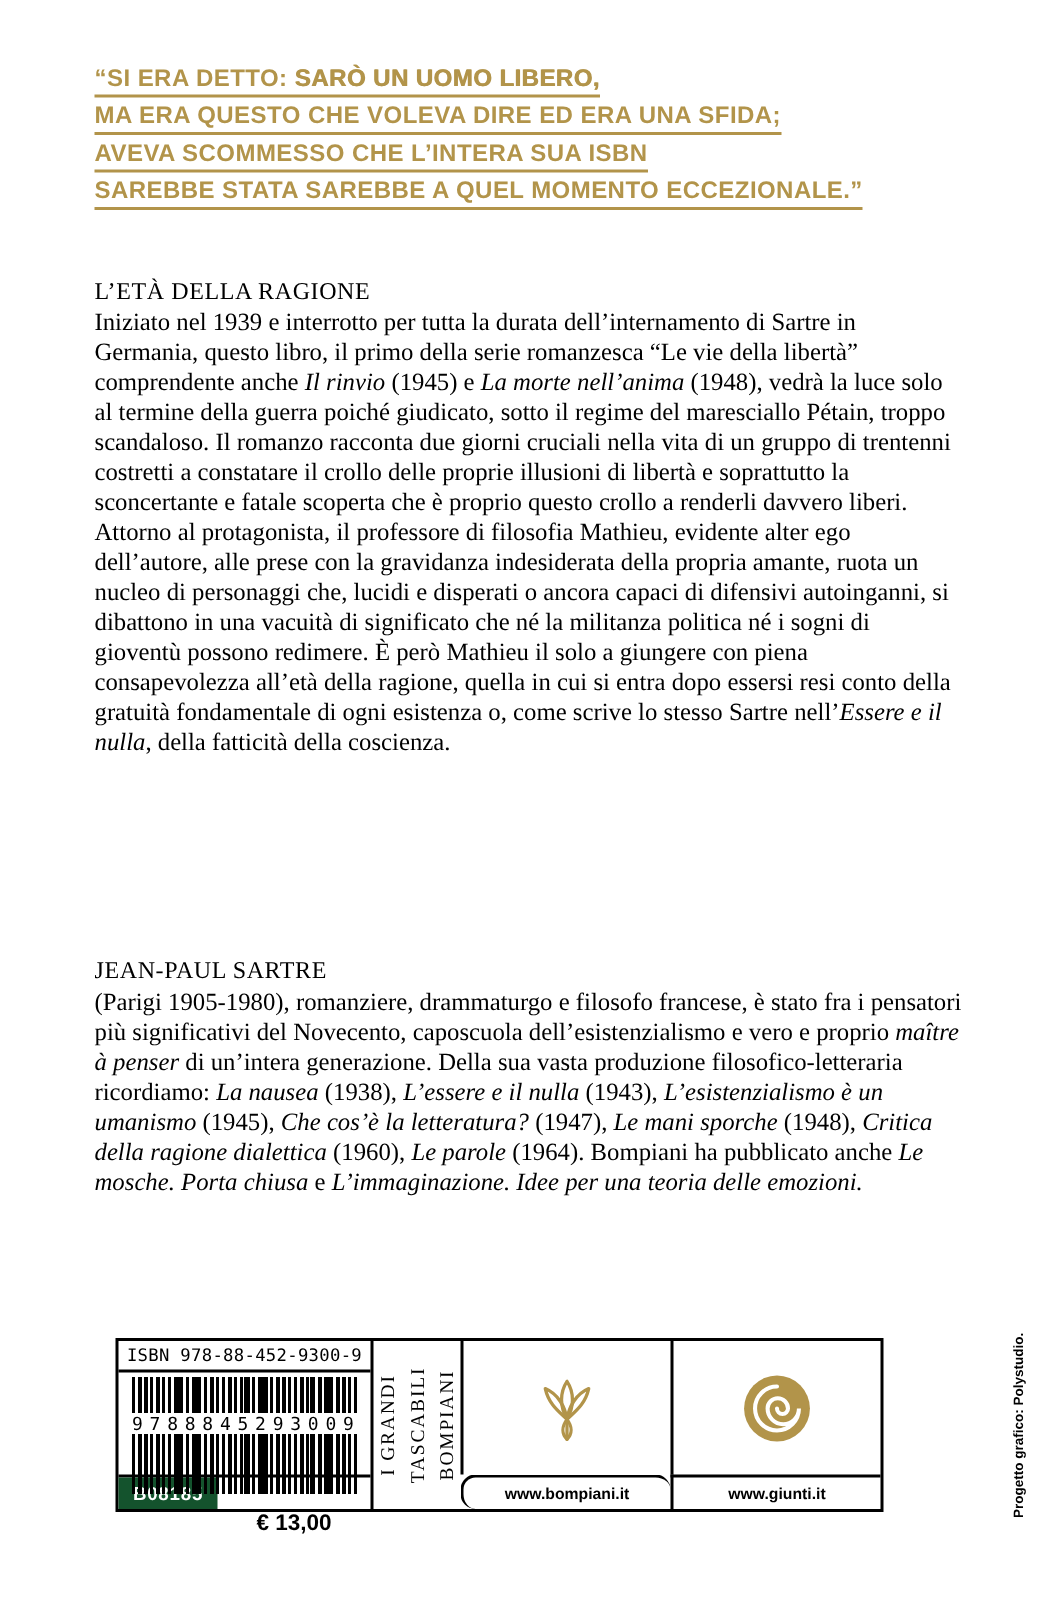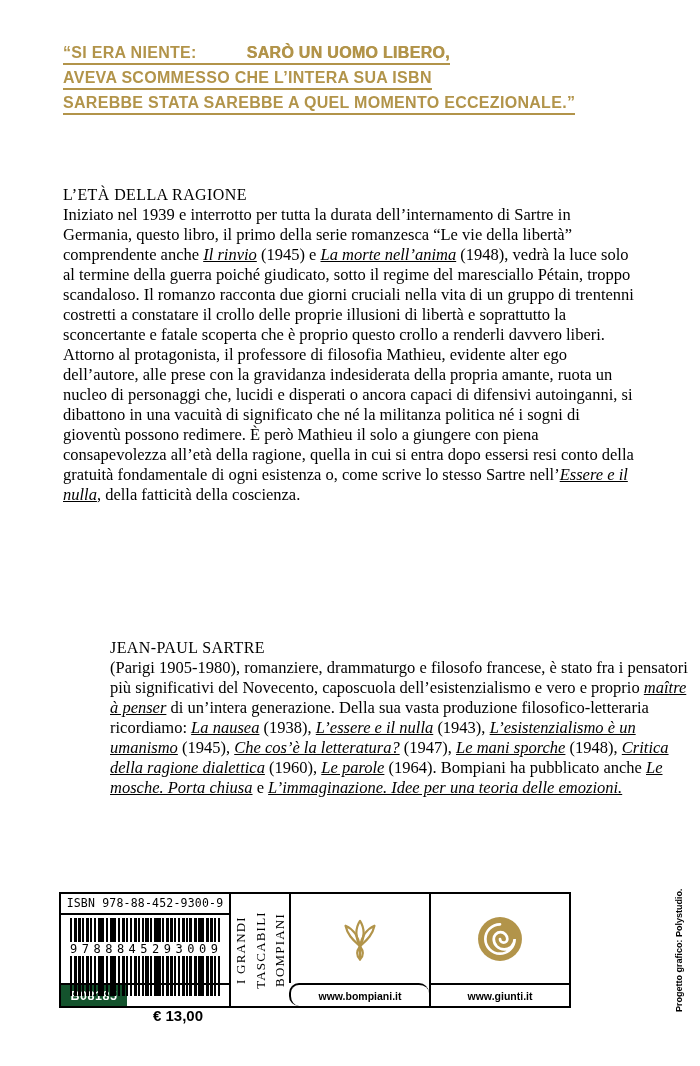--- a/index.html
+++ b/index.html
@@ -16,36 +16,36 @@
     position:absolute;left:63px;top:44px;width:590px;
     font-family:"Liberation Sans", sans-serif;
     font-weight:700;font-size:16px;letter-spacing:.3px;
     color:var(--gold,#b2944a);
   }
   .quote-line{margin-bottom:4px;}
   .quote-line .ql{
     display:inline-block;border-bottom:2.5px solid var(--gold,#b2944a);
     padding-bottom:2px;line-height:17px;
   }
-  .quote-em{text-shadow:.5px 0 0 currentColor;margin-left:45px;}
+  .quote-em{text-shadow:.5px 0 0 currentColor;}
 
   
   .textblock{position:absolute;left:63px;width:578px;font-size:16.5px;line-height:20px;}
   .textblock h2{
     margin:0;font-size:16px;line-height:20px;font-weight:400;
     letter-spacing:.4px;
   }
   .textblock p{margin:0;}
   .synopsis{top:185px;}
-  .author{top:638px;margin-left:47px;}
-  .seg-italic{font-style:italic;text-decoration:underline;}
+  .author{top:638px;}
+  .seg-italic{font-style:italic;}
 
   
   .bbox{
-    position:absolute;left:59px;top:892px;width:512px;height:116px;
+    position:absolute;left:77px;top:892px;width:512px;height:116px;
     border:2px solid #000;box-sizing:border-box;background:#fff;
     display:grid;
     grid-template-columns:168px 60px 140px 140px;
     grid-template-rows:89px 23px;
   }
   .cell-left-top{grid-area:1/1/2/2;}
   .isbn{
     height:19px;line-height:19px;border-bottom:2px solid #000;
     text-align:center;font-family:"DejaVu Sans Mono", monospace;
     font-size:11.5px;letter-spacing:.2px;
@@ -99,22 +99,23 @@
     white-space:nowrap;
   }
 </style>
 </head>
 <body>
 
 <div class="page">
 
   <div class="quote">
     <div class="quote-line">
-      <span class="ql"><span>“SI ERA NIENTE: </span><span class="quote-em">SARÒ UN UOMO LIBERO,</span></span>
+      <span class="ql"><span>“SI ERA DETTO: </span><span class="quote-em">SARÒ UN UOMO LIBERO,</span></span>
     </div>
+    <div class="quote-line"><span class="ql">MA ERA QUESTO CHE VOLEVA DIRE ED ERA UNA SFIDA;</span></div>
     <div class="quote-line"><span class="ql">AVEVA SCOMMESSO CHE L’INTERA SUA ISBN</span></div>
     <div class="quote-line"><span class="ql">SAREBBE STATA SAREBBE A QUEL MOMENTO ECCEZIONALE.”</span></div>
   </div>
 
   <section class="textblock synopsis">
     <h2>L’ETÀ DELLA RAGIONE</h2>
     <p><span>Iniziato nel 1939 e interrotto per tutta la durata dell’internamento di Sartre in Germania, questo libro, il primo della serie romanzesca “Le vie della libertà” comprendente anche </span><span class="seg-italic">Il rinvio</span><span> (1945) e </span><span class="seg-italic">La morte nell’anima</span><span> (1948), vedrà la luce solo al termine della guerra poiché giudicato, sotto il regime del maresciallo Pétain, troppo scandaloso. Il romanzo racconta due giorni cruciali nella vita di un gruppo di trentenni costretti a constatare il crollo delle proprie illusioni di libertà e soprattutto la sconcertante e fatale scoperta che è proprio questo crollo a renderli davvero liberi. Attorno al protagonista, il professore di filosofia Mathieu, evidente alter ego dell’autore, alle prese con la gravidanza indesiderata della propria amante, ruota un nucleo di personaggi che, lucidi e disperati o ancora capaci di difensivi autoinganni, si dibattono in una vacuità di significato che né la militanza politica né i sogni di gioventù possono redimere. È però Mathieu il solo a giungere con piena consapevolezza all’età della ragione, quella in cui si entra dopo essersi resi conto della gratuità fondamentale di ogni esistenza o, come scrive lo stesso Sartre nell’</span><span class="seg-italic">Essere e il nulla</span><span>, della fatticità della coscienza.</span></p>
   </section>
 
   <section class="textblock author">

